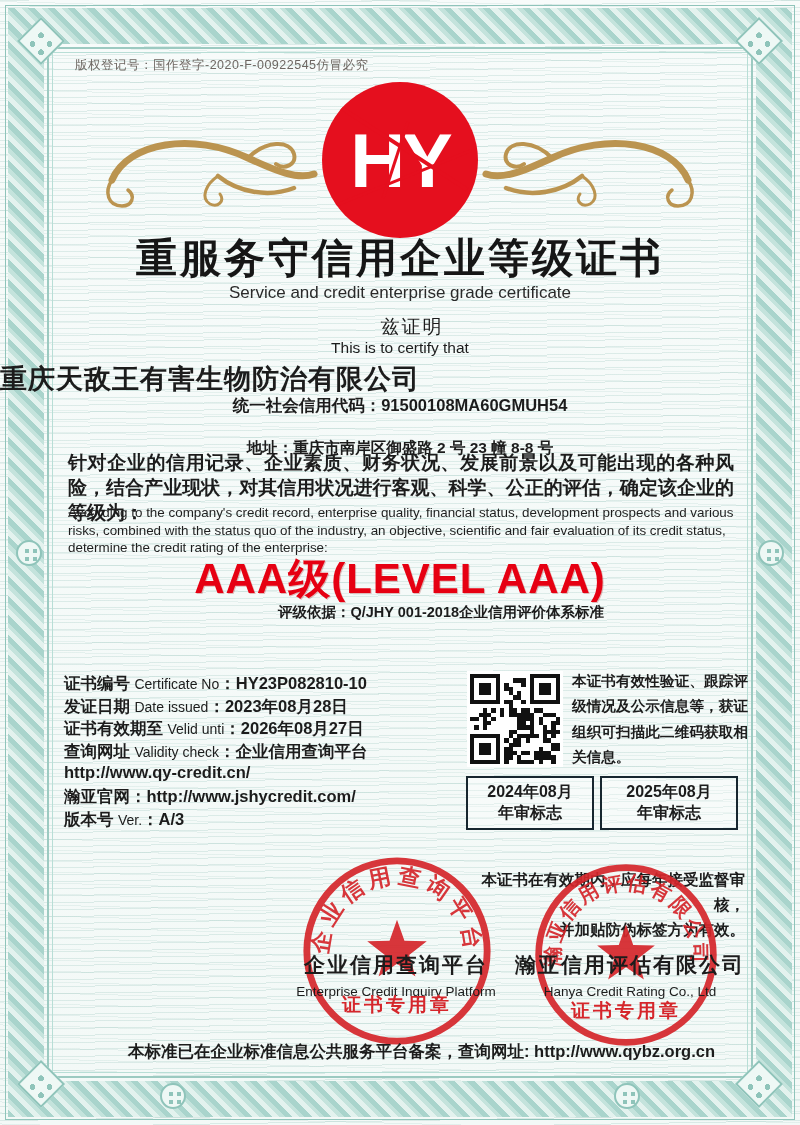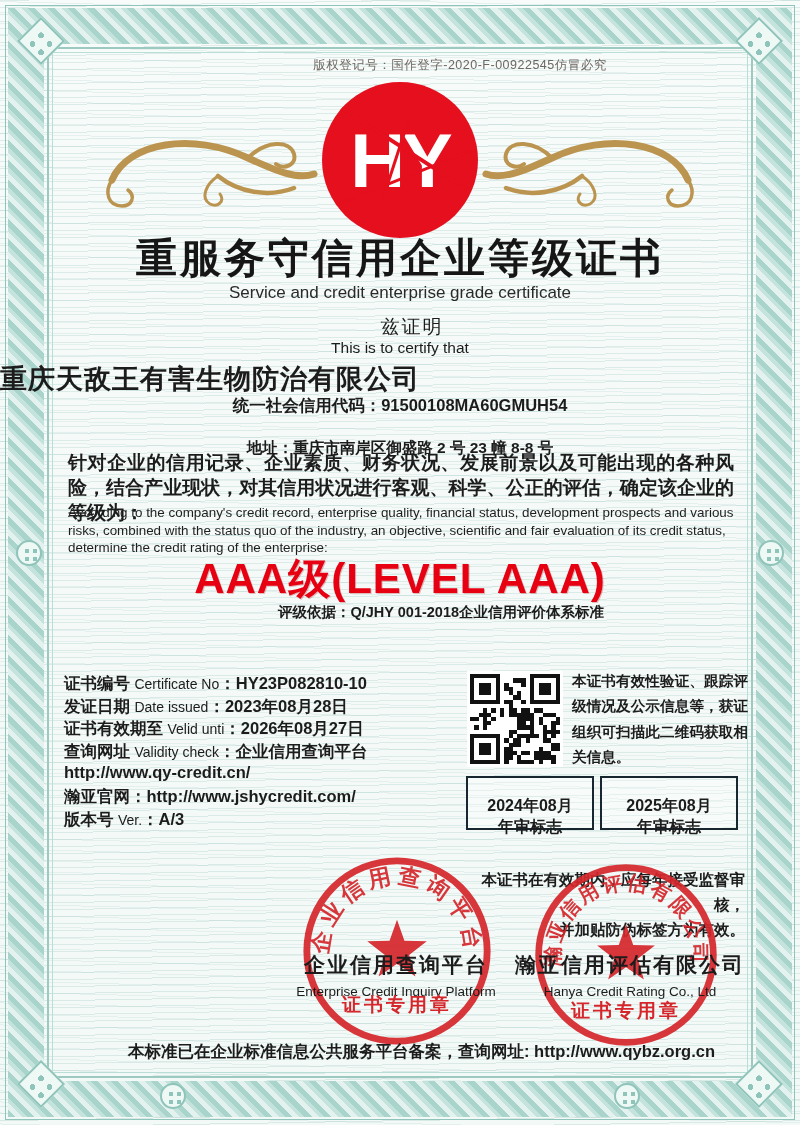--- a/index.html
+++ b/index.html
@@ -25,21 +25,21 @@
       radial-gradient(circle 3px at 23px 11px,#8fc4ba 95%,transparent),
       radial-gradient(circle 3px at 11px 23px,#8fc4ba 95%,transparent),
       radial-gradient(circle 3px at 23px 23px,#8fc4ba 95%,transparent); }
   .btn-circ { position:absolute; width:26px; height:26px; border-radius:50%;
     border:2px solid #8fc4ba; background:#eef8f5;
     background-image:radial-gradient(circle 2.5px at 9px 9px,#8fc4ba 95%,transparent),
       radial-gradient(circle 2.5px at 17px 9px,#8fc4ba 95%,transparent),
       radial-gradient(circle 2.5px at 9px 17px,#8fc4ba 95%,transparent),
       radial-gradient(circle 2.5px at 17px 17px,#8fc4ba 95%,transparent); }
   
-  .copyright { top:57px; width:100%; text-align:center; padding-left:120px;
+  .copyright { top:57px; width:100%; padding-left:75px;
     font-size:12.5px; color:#6d6661; letter-spacing:.5px; }
   .logo { left:322px; top:82px; width:156px; height:156px; border-radius:50%;
     background:#e50f1e; display:flex; align-items:center; justify-content:center; overflow:hidden; }
   .logo-text { color:#fff; font-size:76px; font-weight:900; letter-spacing:-3px;
     font-family:"Liberation Sans","DejaVu Sans",sans-serif; }
   .crack { position:absolute; background:#e50f1e; }
   .crack1 { width:160px; height:4px; left:-2px; top:62px; transform:rotate(33deg); }
   .crack2 { width:150px; height:3px; left:5px; top:95px; transform:rotate(-22deg); }
   .crack3 { width:3px; height:80px; left:72px; top:38px; transform:rotate(18deg); }
   .flourish { top:118px; width:228px; height:104px; }
@@ -66,21 +66,21 @@
   .details { left:64px; top:673px; width:402px; }
   .d-line { height:22.6px; white-space:nowrap; }
   .d-zh { font-size:16.5px; font-weight:600; }
   .d-en { font-size:14px; }
   .d-val { font-size:16.5px; font-weight:600; }
   
   .qr-box { left:467px; top:671px; width:96px; height:96px; background:#fff; padding:3px; }
   .qr-note { left:572px; top:669px; width:176px; font-size:14.6px; font-weight:600;
     line-height:25.4px; text-align:justify; }
   .year-box { top:776px; height:54px; border:2px solid #17262f; text-align:center;
-    padding-top:17px; font-size:16px; font-weight:600; line-height:21px; background:rgba(255,255,255,.3); }
+    padding-top:3px; font-size:16px; font-weight:600; line-height:21px; background:rgba(255,255,255,.3); }
   .year-box.b1 { left:466px; width:128px; }
   .year-box.b2 { left:600px; width:138px; }
   .validity-note { left:458px; top:839px; width:287px; font-size:15.5px; font-weight:600;
     line-height:25px; text-align:right;margin-top:28px; }
   
   .stamp { pointer-events:none; opacity:.92; }
   .stamp.s1 { left:299px; top:853px; }
   .stamp.s2 { left:531px; top:860px; }
   .issuer { text-align:center; z-index:3; }
   .issuer.i1 { left:250px; top:951px; width:292px; }

